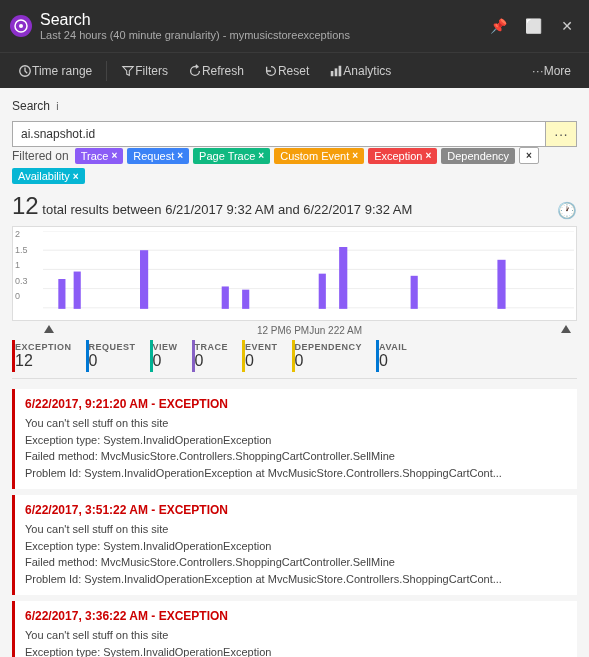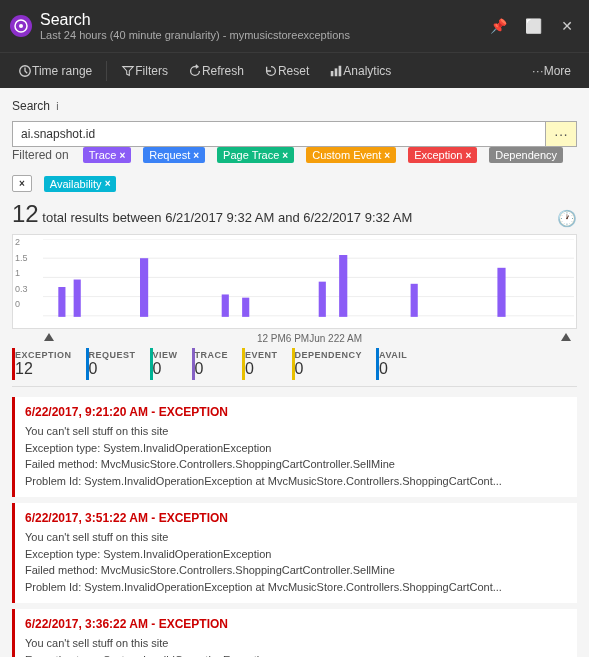--- a/index.html
+++ b/index.html
@@ -126,21 +126,21 @@
       border: none;
       border-left: 1px solid #aaa;
       padding: 4px 8px;
       cursor: pointer;
       font-size: 14px;
       color: #555;
     }
     .filters-row {
       display: flex;
       flex-wrap: wrap;
-      gap: 12px;
+      gap: 4px;
       margin-bottom: 8px;
       align-items: center;
     }
     .filter-label {
       font-size: 12px;
       color: #555;
       margin-right: 2px;
     }
     .filter-tag {
       display: inline-flex;

